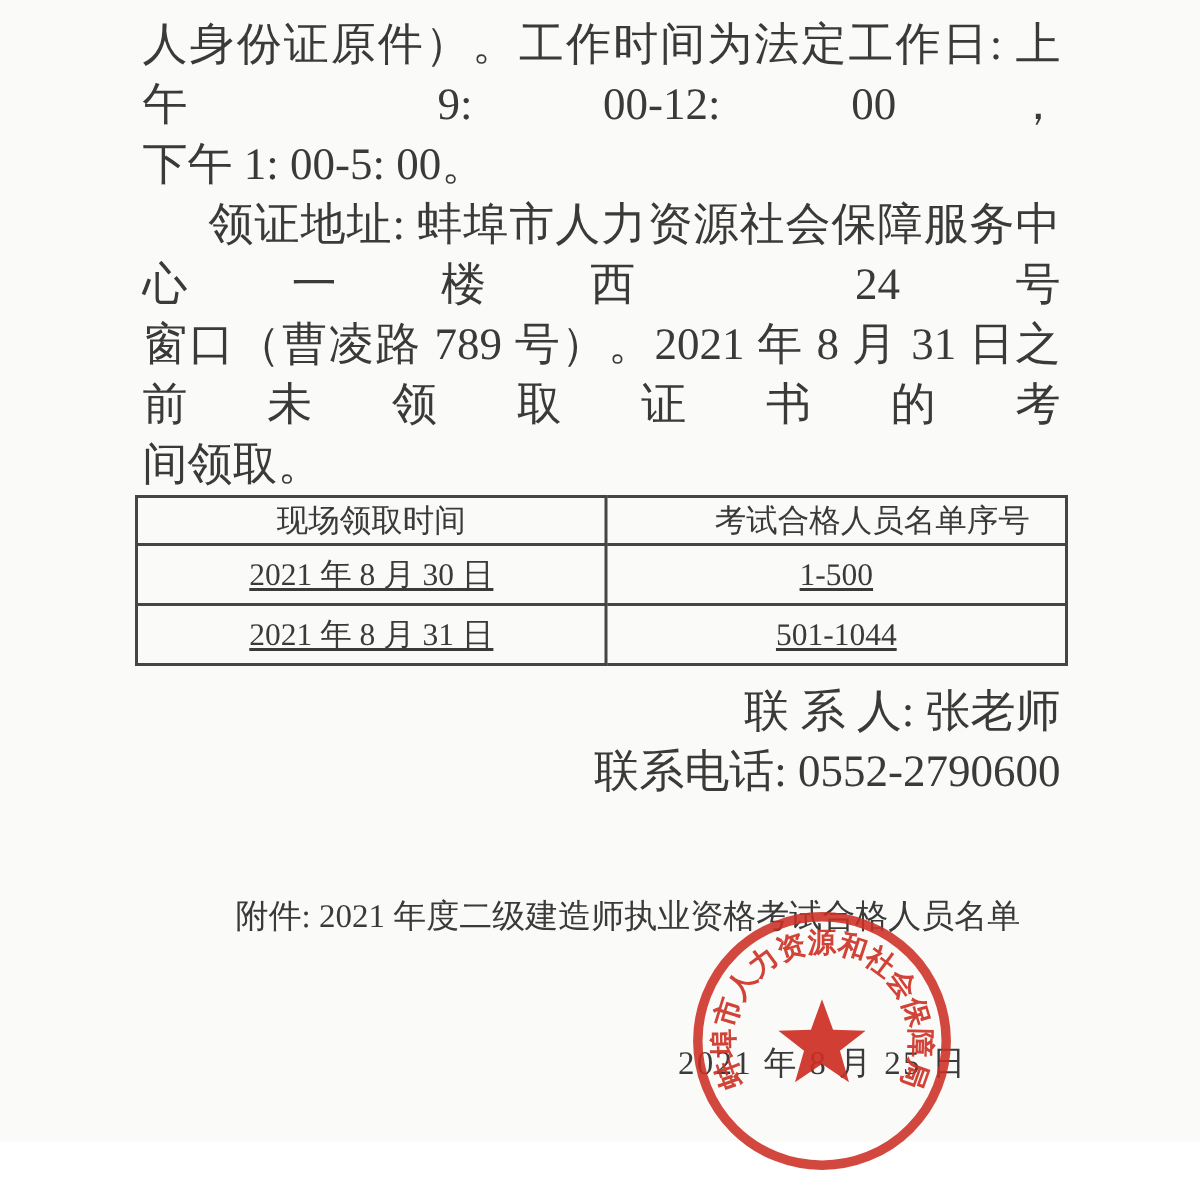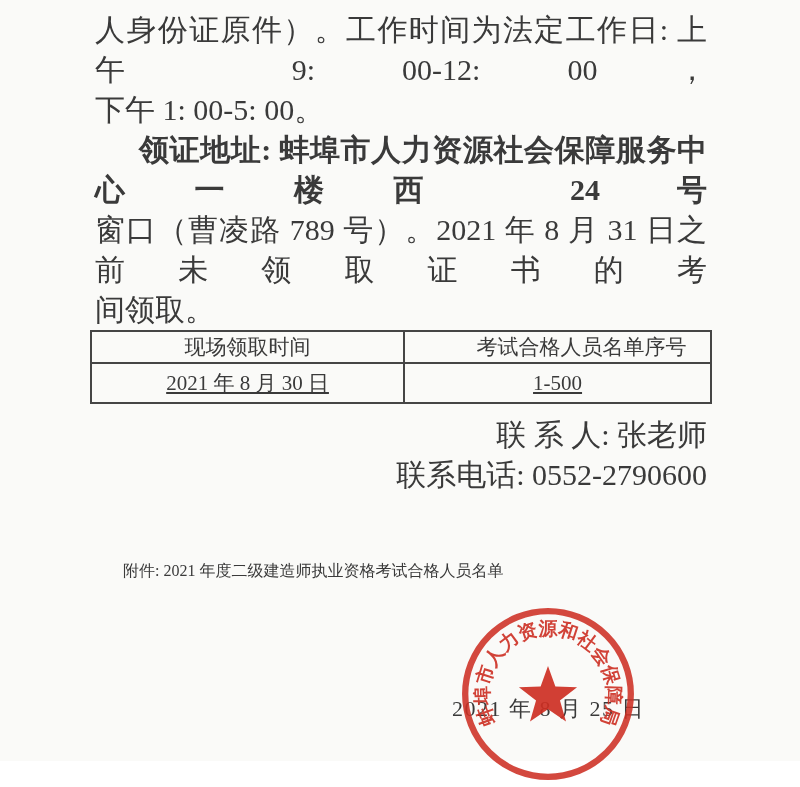--- a/index.html
+++ b/index.html
@@ -23,21 +23,21 @@
     padding: 10px 93px 0 95px;
   }
   .line {
     font-size: 30px;
     line-height: 40px;
   }
   .jl {
     text-align: justify;
     text-align-last: justify;
   }
-  .indent { text-indent: 44px; font-weight: bold; }
+  .indent { text-indent: 44px; }
 
   table.schedule {
     width: calc(100% + 10px);
     margin-left: -5px;
     margin-top: 0px;
     border-collapse: collapse;
     table-layout: fixed;
   }
   table.schedule th, table.schedule td {
     border: 2px solid var(--table-border);
@@ -48,22 +48,22 @@
   }
   table.schedule th { height: 32px; border-radius: 12px; }
   table.schedule td { height: 40px; text-decoration: underline; }
   table.schedule .col-left  { width: 50.5%; }
   table.schedule .col-right { width: 49.5%; padding-left: 48px; }
 
   .contact { margin: 11px 0 0 50px; }
   .contact .line { line-height: 40px; text-align: right; }
 
   .attachment-line {
-    margin: 56px 0 0 28px;
-    font-size: 16px;
+    margin: 56px 0 0 62px;
+    font-size: 22px;
     line-height: 40px;
   }
 
   .issue-date {
     position: absolute;
     left: 452px;
     top: 694px;
     font-size: 22px;
     letter-spacing: 1.5px;
     color: var(--text-color);
@@ -119,20 +119,24 @@
         <tr>
           <th class="col-left">现场领取时间</th>
           <th class="col-right">考试合格人员名单序号</th>
         </tr>
       </thead>
       <tbody>
         <tr>
           <td>2021 年 8 月 30 日</td>
           <td>1-500</td>
         </tr>
+        <tr>
+          <td>2021 年 8 月 31 日</td>
+          <td>501-1044</td>
+        </tr>
       </tbody>
     </table>
 
     <div class="contact">
       <div class="line">联 系 人: 张老师</div>
       <div class="line">联系电话: 0552-2790600</div>
     </div>
 
     <div class="attachment-line">附件: 2021 年度二级建造师执业资格考试合格人员名单</div>
   </div>

